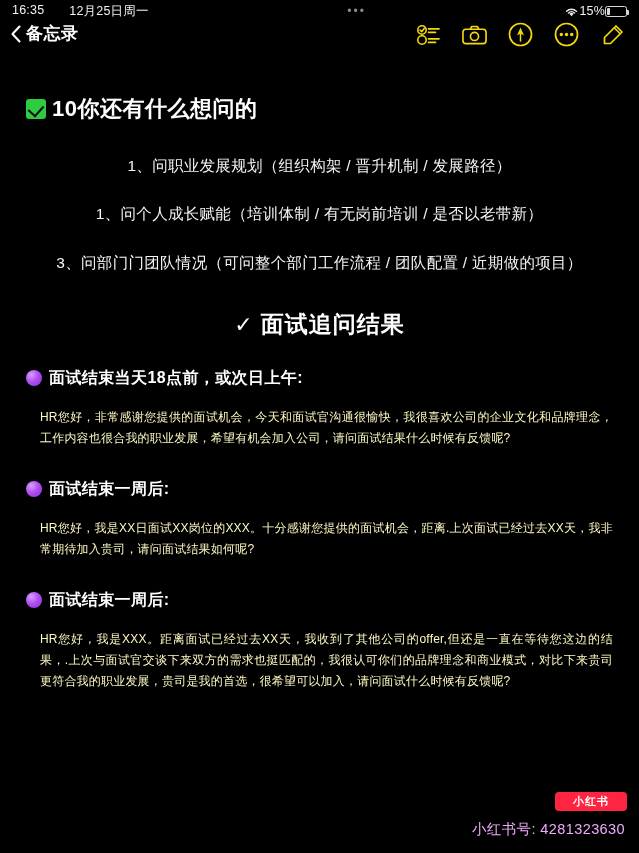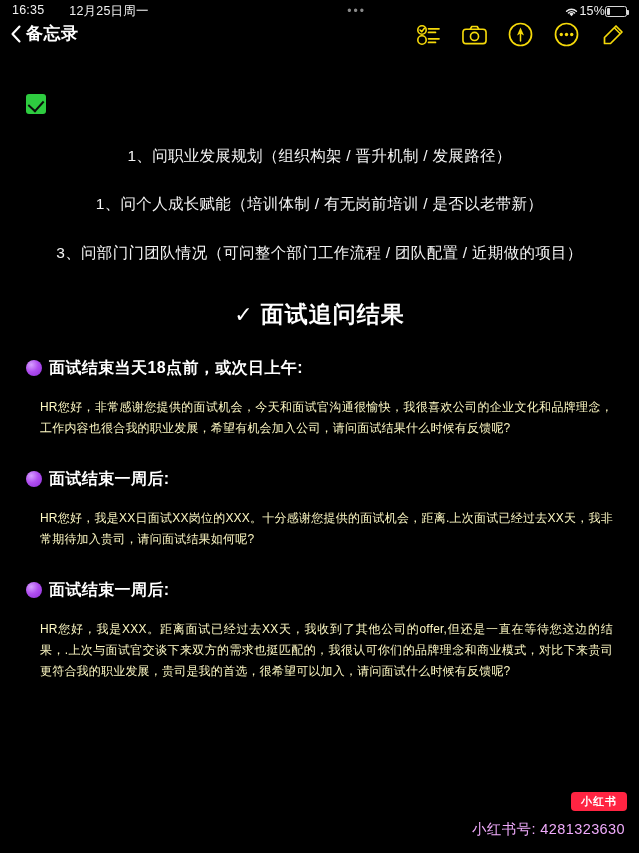--- a/index.html
+++ b/index.html
@@ -191,21 +191,21 @@
     right: 12px;
     bottom: 42px;
     background: #ff2442;
     color: #fff;
     font-size: 11px;
     font-weight: 700;
     padding: 3px 6px;
     border-radius: 4px;
     letter-spacing: 1px;
     line-height: 1.15;
-    width: 56px;
+    width: 72px;
     text-align: center;
   }
   .footer-id {
     position: absolute;
     right: 14px;
     bottom: 14px;
     font-size: 14.5px;
     color: #f0abfc;
     letter-spacing: 0.4px;
   }
@@ -292,20 +292,21 @@
       </svg>
     </span>
 
   </div>
 </div>
 
 <div class="note">
 
   <div class="h1">
     <span class="check-box"></span>
+    <span>10你还有什么想问的</span>
   </div>
 
   <div class="q-list">
     <div class="q-item">1、问职业发展规划（组织构架 / 晋升机制 / 发展路径）</div>
     <div class="q-item">1、问个人成长赋能（培训体制 / 有无岗前培训 / 是否以老带新）</div>
     <div class="q-item">3、问部门门团队情况（可问整个部门工作流程 / 团队配置 / 近期做的项目）</div>
   </div>
 
   <div class="center-head">
     <span class="tick">✓</span>

